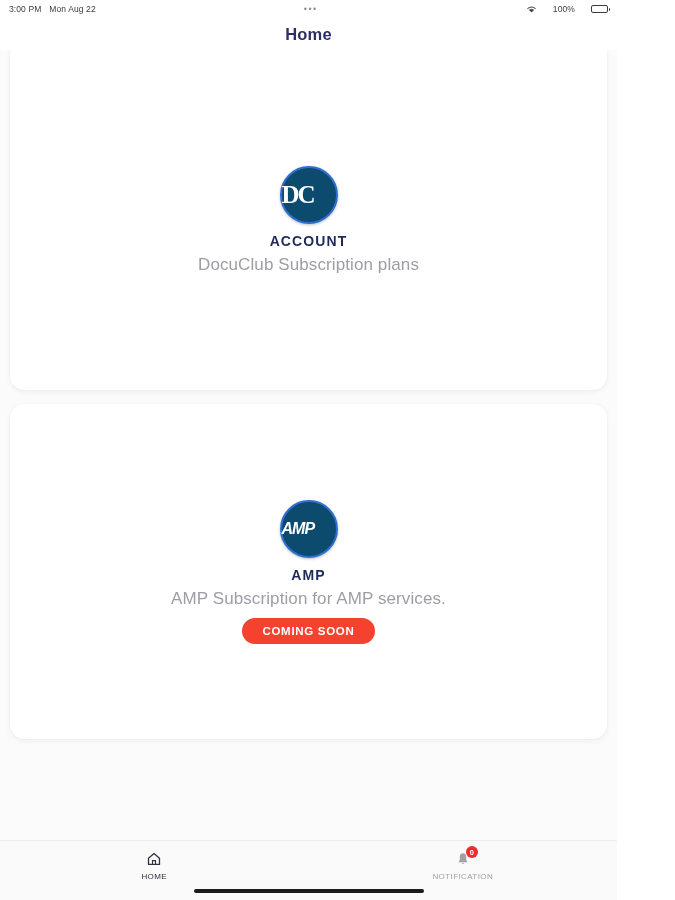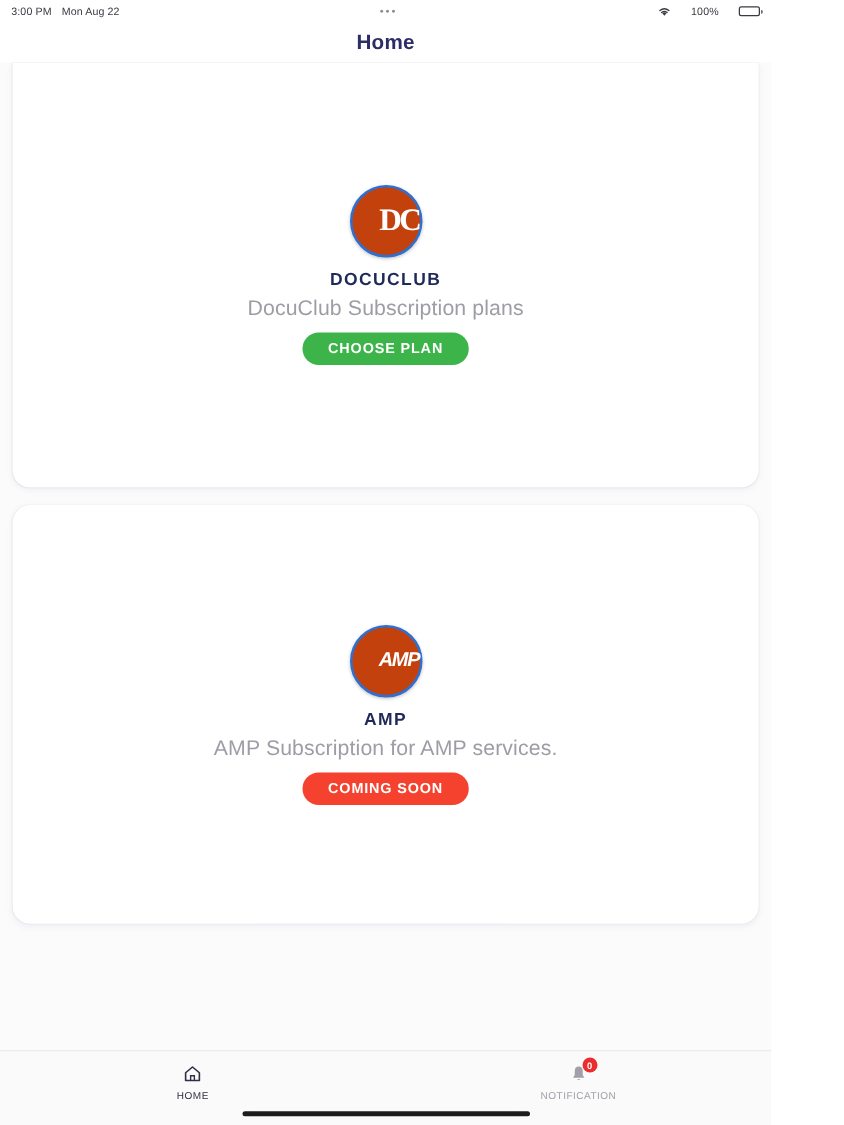--- a/index.html
+++ b/index.html
@@ -84,23 +84,23 @@
   }
   .card-2 {
     margin: 14px 10px 0 10px;
     height: 335px;
     border-radius: 14px;
   }
 
   .brand-logo {
     width: 58px; height: 58px;
     border-radius: 50%;
-    background: #c2410c;
+    background: #0c4a6e;
     border: 2.5px solid #2f6fd0;
-    display: flex; align-items: center; justify-content: flex-end;
+    display: flex; align-items: center; justify-content: flex-start;
     box-shadow: 0 1px 3px rgba(0,0,0,0.25);
   }
   .logo-text {
     color: #ffffff;
     font-weight: 700;
     font-family: "Liberation Serif", serif;
   }
   .logo-dc { font-size: 25px; letter-spacing: -2px; }
   .logo-amp { font-size: 16px; letter-spacing: -1px; font-family: "Liberation Sans", sans-serif; font-style: italic; }
 
@@ -206,23 +206,22 @@
   <div class="header">
     <span class="header-title">Home</span>
   </div>
 
   <div class="content">
 
     <div class="card card-1">
       <div class="brand-logo">
         <span class="logo-text logo-dc">DC</span>
       </div>
-      <div class="brand-name">DOCUCLUB</div>
+      <div class="brand-name">ACCOUNT</div>
       <div class="brand-desc">DocuClub Subscription plans</div>
-      <button class="cta cta-green">CHOOSE PLAN</button>
     </div>
 
     <div class="card card-2">
       <div class="brand-logo">
         <span class="logo-text logo-amp">AMP</span>
       </div>
       <div class="brand-name">AMP</div>
       <div class="brand-desc">AMP Subscription for AMP services.</div>
       <button class="cta cta-red">COMING SOON</button>
     </div>

